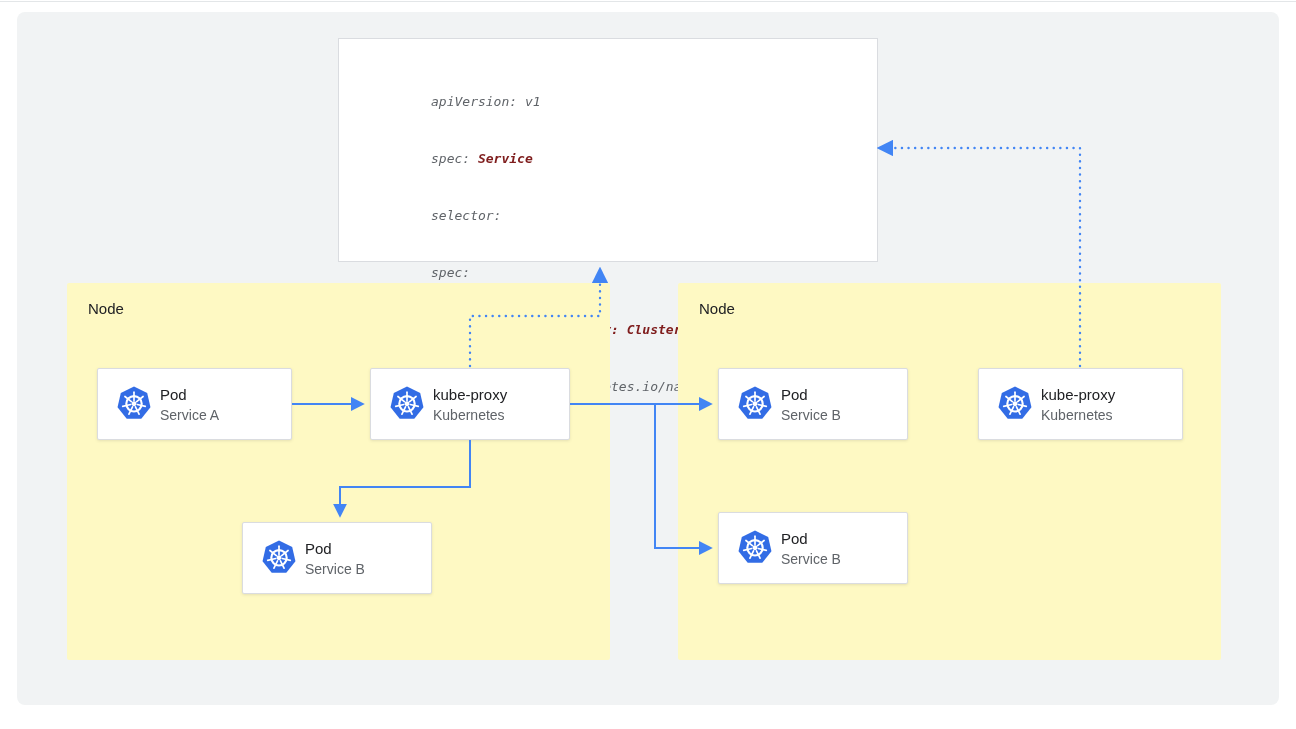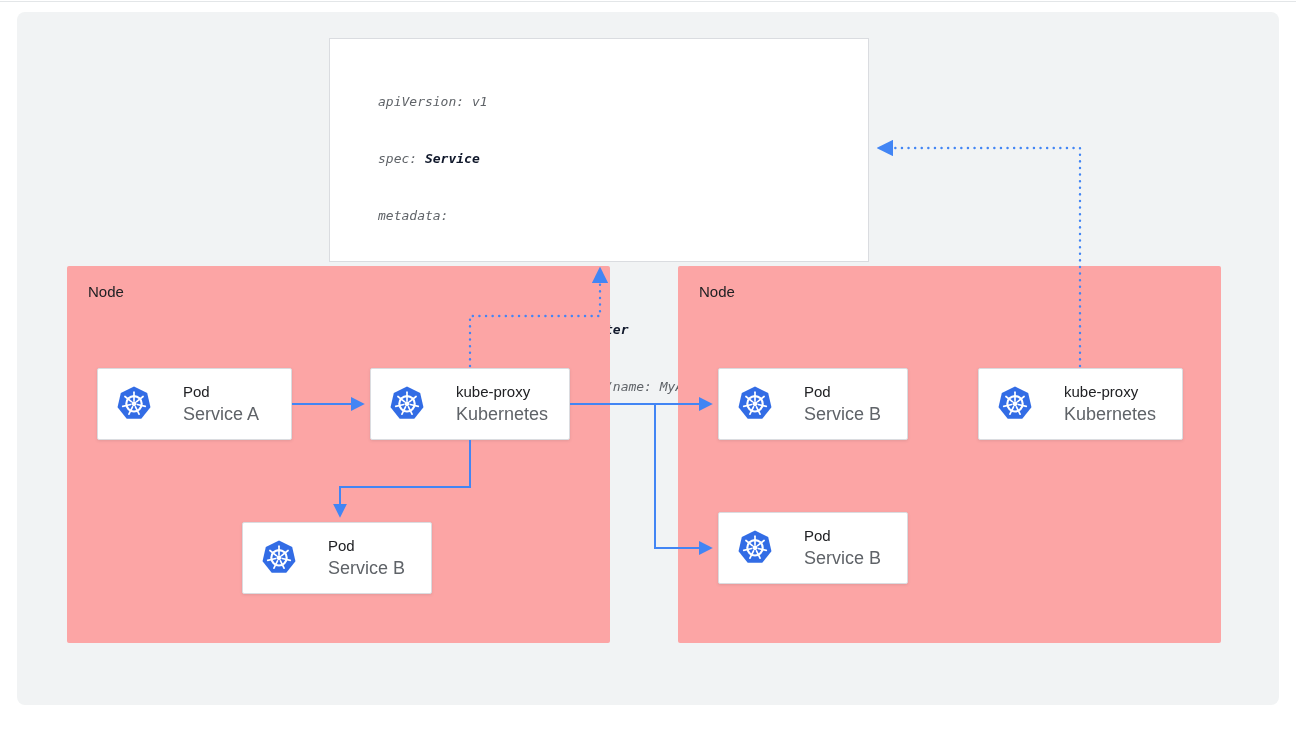--- a/index.html
+++ b/index.html
@@ -3,52 +3,52 @@
 <meta charset="utf-8">
 <style>
   * { margin:0; padding:0; box-sizing:border-box; }
   body { background:#fff; font-family:"Liberation Sans", sans-serif; }
   .canvas { position:relative; width:1296px; height:729px; background:#ffffff; overflow:hidden; }
   .top-rule { position:absolute; top:1px; left:0; width:100%; height:1px; background:#e3e6e8; }
   .stage { position:absolute; left:17px; top:12px; width:1262px; height:693px; background:#f1f3f4; border-radius:8px; }
 
   
   .code-card {
-    position:absolute; left:329px; top:38px; width:540px; height:224px;
+    position:absolute; left:338px; top:38px; width:540px; height:224px;
     background:#ffffff; border:1px solid #dadce0;
-    padding:15px 10px 0 48px;
+    padding:15px 10px 0 92px;
     font-family:"DejaVu Sans Mono", monospace; font-style:italic;
     font-size:13px; line-height:19px; color:#5f6368; white-space:pre;
   }
   .code-line { height:19px; }
-  .cb { font-weight:bold; color:#0f172a; }
+  .cb { font-weight:bold; color:#7f1d1d; }
 
   
-  .node { position:absolute; top:266px; width:543px; height:377px; background:#fca5a5; border-radius:2px; }
+  .node { position:absolute; top:283px; width:543px; height:377px; background:#fef9c3; border-radius:2px; }
   .node-left { left:67px; }
   .node-right { left:678px; }
   .node-label { padding:17px 0 0 21px; font-size:15px; color:#202124; }
 
   
   .component {
     position:absolute; height:72px; background:#ffffff;
     border:1px solid #dadce0; border-radius:2px;
     box-shadow:0 1px 3px rgba(60,64,67,0.13);
-    display:flex; align-items:center; gap:30px; padding-left:17px;
+    display:flex; align-items:center; gap:7px; padding-left:17px;
   }
   .comp-pod-a            { left:97px;  top:368px; width:195px; }
   .comp-kube-proxy-left  { left:370px; top:368px; width:200px; }
   .comp-pod-b-left       { left:242px; top:522px; width:190px; }
   .comp-pod-b-right-top  { left:718px; top:368px; width:190px; }
   .comp-pod-b-right-bot  { left:718px; top:512px; width:190px; }
   .comp-kube-proxy-right { left:978px; top:368px; width:205px; }
   .icon-wrap { width:38px; height:38px; flex:0 0 38px; }
   .icon-wrap svg { width:38px; height:38px; display:block; }
   .comp-title { font-size:15px; color:#202124; margin-bottom:4px; }
-  .comp-sub { font-size:18px; color:#5f6368; }
+  .comp-sub { font-size:14px; color:#5f6368; }
 
   
   .arrows { position:absolute; left:0; top:0; width:1296px; height:729px; pointer-events:none; }
   .arrow-solid { fill:none; stroke:#4285f4; stroke-width:2; }
   .arrow-dotted { fill:none; stroke:#4285f4; stroke-width:2.4; stroke-dasharray:0.1 6.5; stroke-linecap:round; }
 
   .defs-hidden { position:absolute; width:0; height:0; overflow:hidden; }
 </style>
 </head>
 <body>
@@ -72,21 +72,21 @@
   </defs>
 </svg>
 
 <div class="canvas">
   <div class="top-rule"></div>
   <div class="stage"></div>
 
   <div class="code-card">
     <div class="code-line"><span class="cn">apiVersion: v1</span><span class="cb"></span></div>
     <div class="code-line"><span class="cn">spec: </span><span class="cb">Service</span></div>
-    <div class="code-line"><span class="cn">metadata:</span><span class="cb"></span></div>
+    <div class="code-line"><span class="cn">selector:</span><span class="cb"></span></div>
     <div class="code-line"><span class="cn">spec:</span><span class="cb"></span></div>
     <div class="code-line"><span class="cn">  </span><span class="cb">internalTrafficPolicy: Cluster</span></div>
     <div class="code-line"><span class="cn">  selector: app.kubernetes.io/name: MyApp</span><span class="cb"></span></div>
     <div class="code-line"><span class="cn">  ports:</span><span class="cb"></span></div>
     <div class="code-line"><span class="cn">  - protocol: TCP</span><span class="cb"></span></div>
     <div class="code-line"><span class="cn">    port: 80</span><span class="cb"></span></div>
   </div>
 
   <div class="node node-left">
     <div class="node-label">Node</div>

